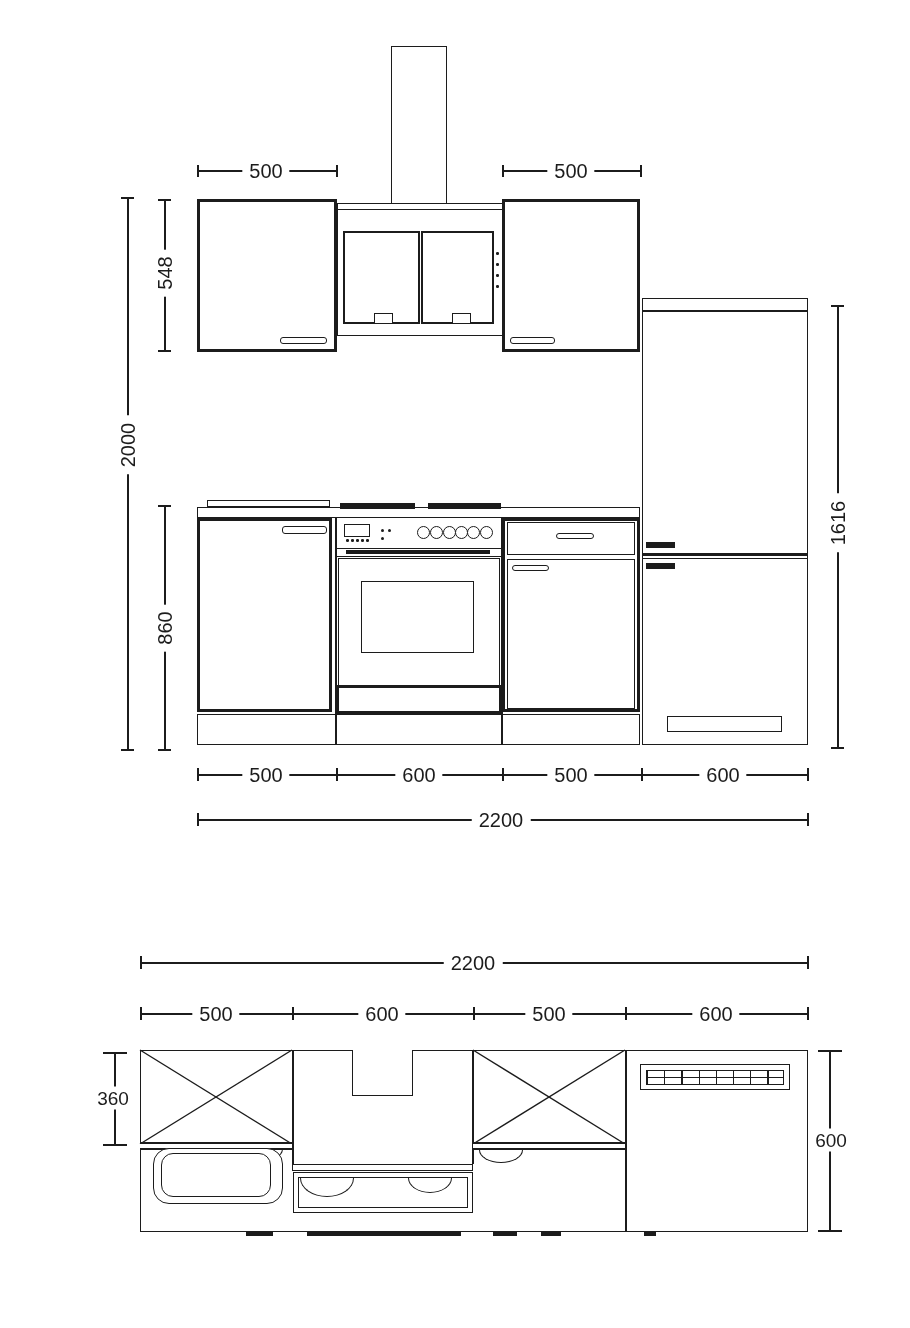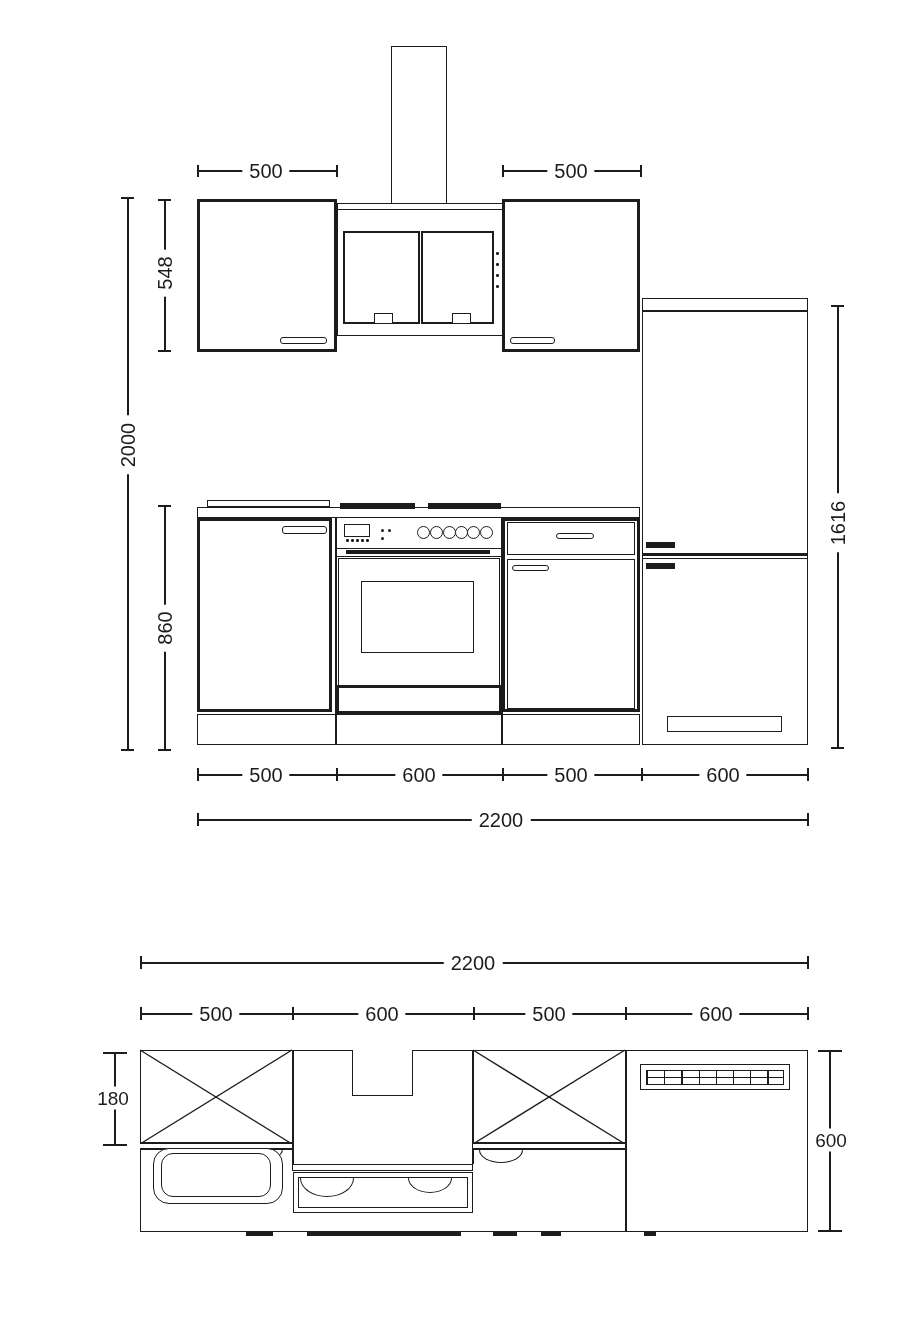--- a/index.html
+++ b/index.html
@@ -216,21 +216,21 @@
     <div class="abs ln" style="left:246px;top:1232px;width:27px;height:4px;"></div>
     <div class="abs ln" style="left:307px;top:1232px;width:154px;height:4px;"></div>
     <div class="abs ln" style="left:493px;top:1232px;width:24px;height:4px;"></div>
     <div class="abs ln" style="left:541px;top:1232px;width:20px;height:4px;"></div>
     <div class="abs ln" style="left:644px;top:1232px;width:12px;height:4px;"></div>
 
     <div>
       <div class="abs ln" style="left:114px;top:1052px;width:1.5px;height:93px;"></div>
       <div class="abs ln" style="left:103px;top:1052px;width:24px;height:1.5px;"></div>
       <div class="abs ln" style="left:103px;top:1144px;width:24px;height:1.5px;"></div>
-      <div class="abs dl" style="left:113px;top:1098px;font-size:19px;">180</div>
+      <div class="abs dl" style="left:113px;top:1098px;font-size:19px;">360</div>
     </div>
     <div>
       <div class="abs ln" style="left:829px;top:1050px;width:1.5px;height:182px;"></div>
       <div class="abs ln" style="left:818px;top:1050px;width:24px;height:1.5px;"></div>
       <div class="abs ln" style="left:818px;top:1230px;width:24px;height:1.5px;"></div>
       <div class="abs dl" style="left:831px;top:1140px;font-size:19px;">600</div>
     </div>
   </div>
 
 </div>

